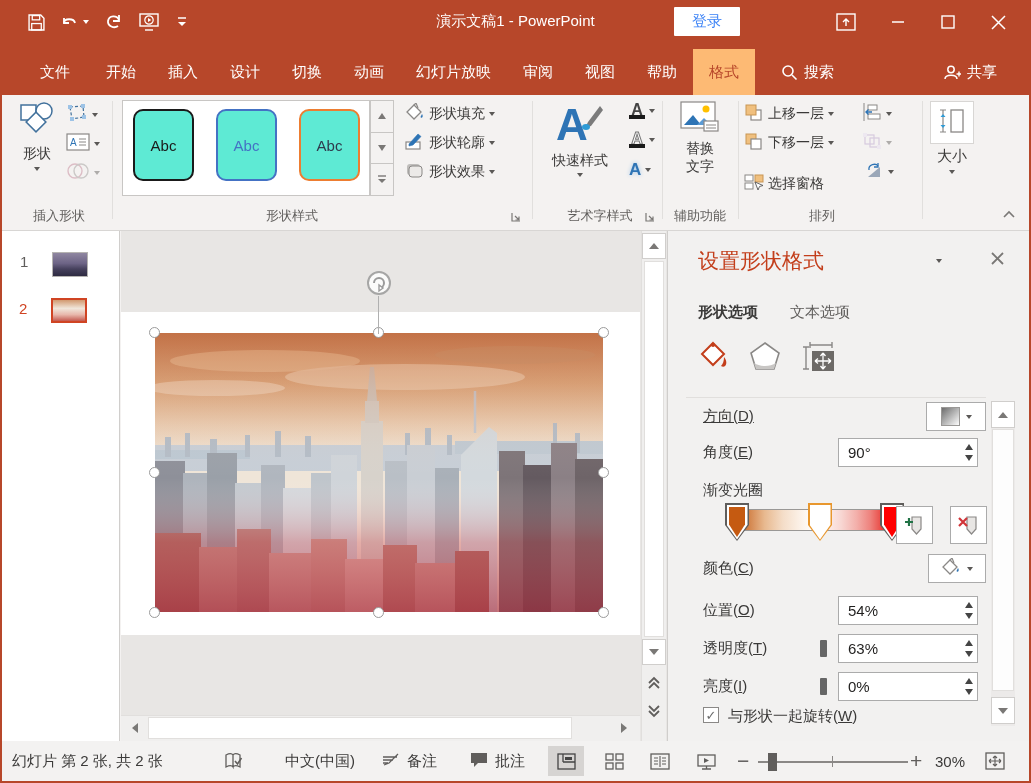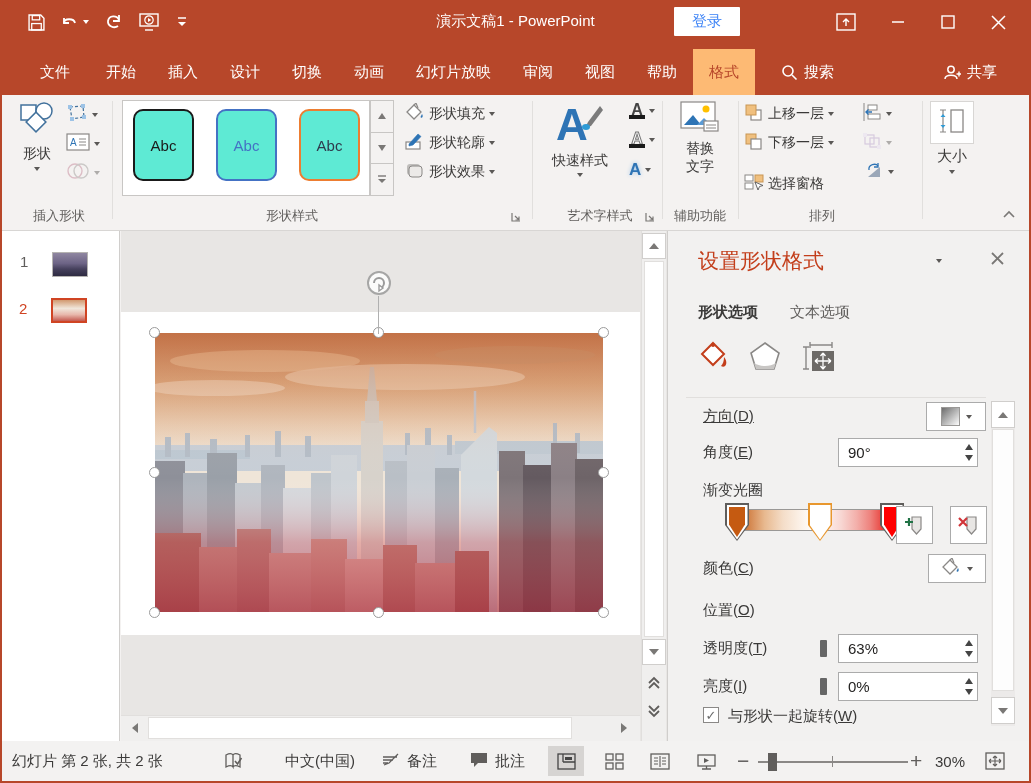--- a/index.html
+++ b/index.html
@@ -671,20 +671,27 @@
                 <path d="M9 2 L11 0 L13 5" fill="none" stroke="#8a8886" stroke-width="1.2"></path>
                 <path d="M17 10 c2 3,-1 5,-1.5 3 Z" fill="#2e74b5"></path>
               </svg>
           </span>
           <span class="dd"></span>
         </div>
 
         <div class="flabel" style="left:35px;top:200px;">
           <span>位置(</span><span class="acc">O</span><span>)</span>
         </div>
+        <div class="inputbox" style="left:170px;top:195px;">
+          <span>54%</span>
+          <span class="spinners">
+              <span class="sp up"></span>
+              <span class="sp dn"></span>
+            </span>
+        </div>
 
         <div class="flabel" style="left:35px;top:238px;">
           <span>透明度(</span><span class="acc">T</span><span>)</span>
         </div>
         <div class="mini-slider" style="left:152px;top:239px;"></div>
         <div class="inputbox" style="left:170px;top:233px;">
           <span>63%</span>
           <span class="spinners">
               <span class="sp up"></span>
               <span class="sp dn"></span>

